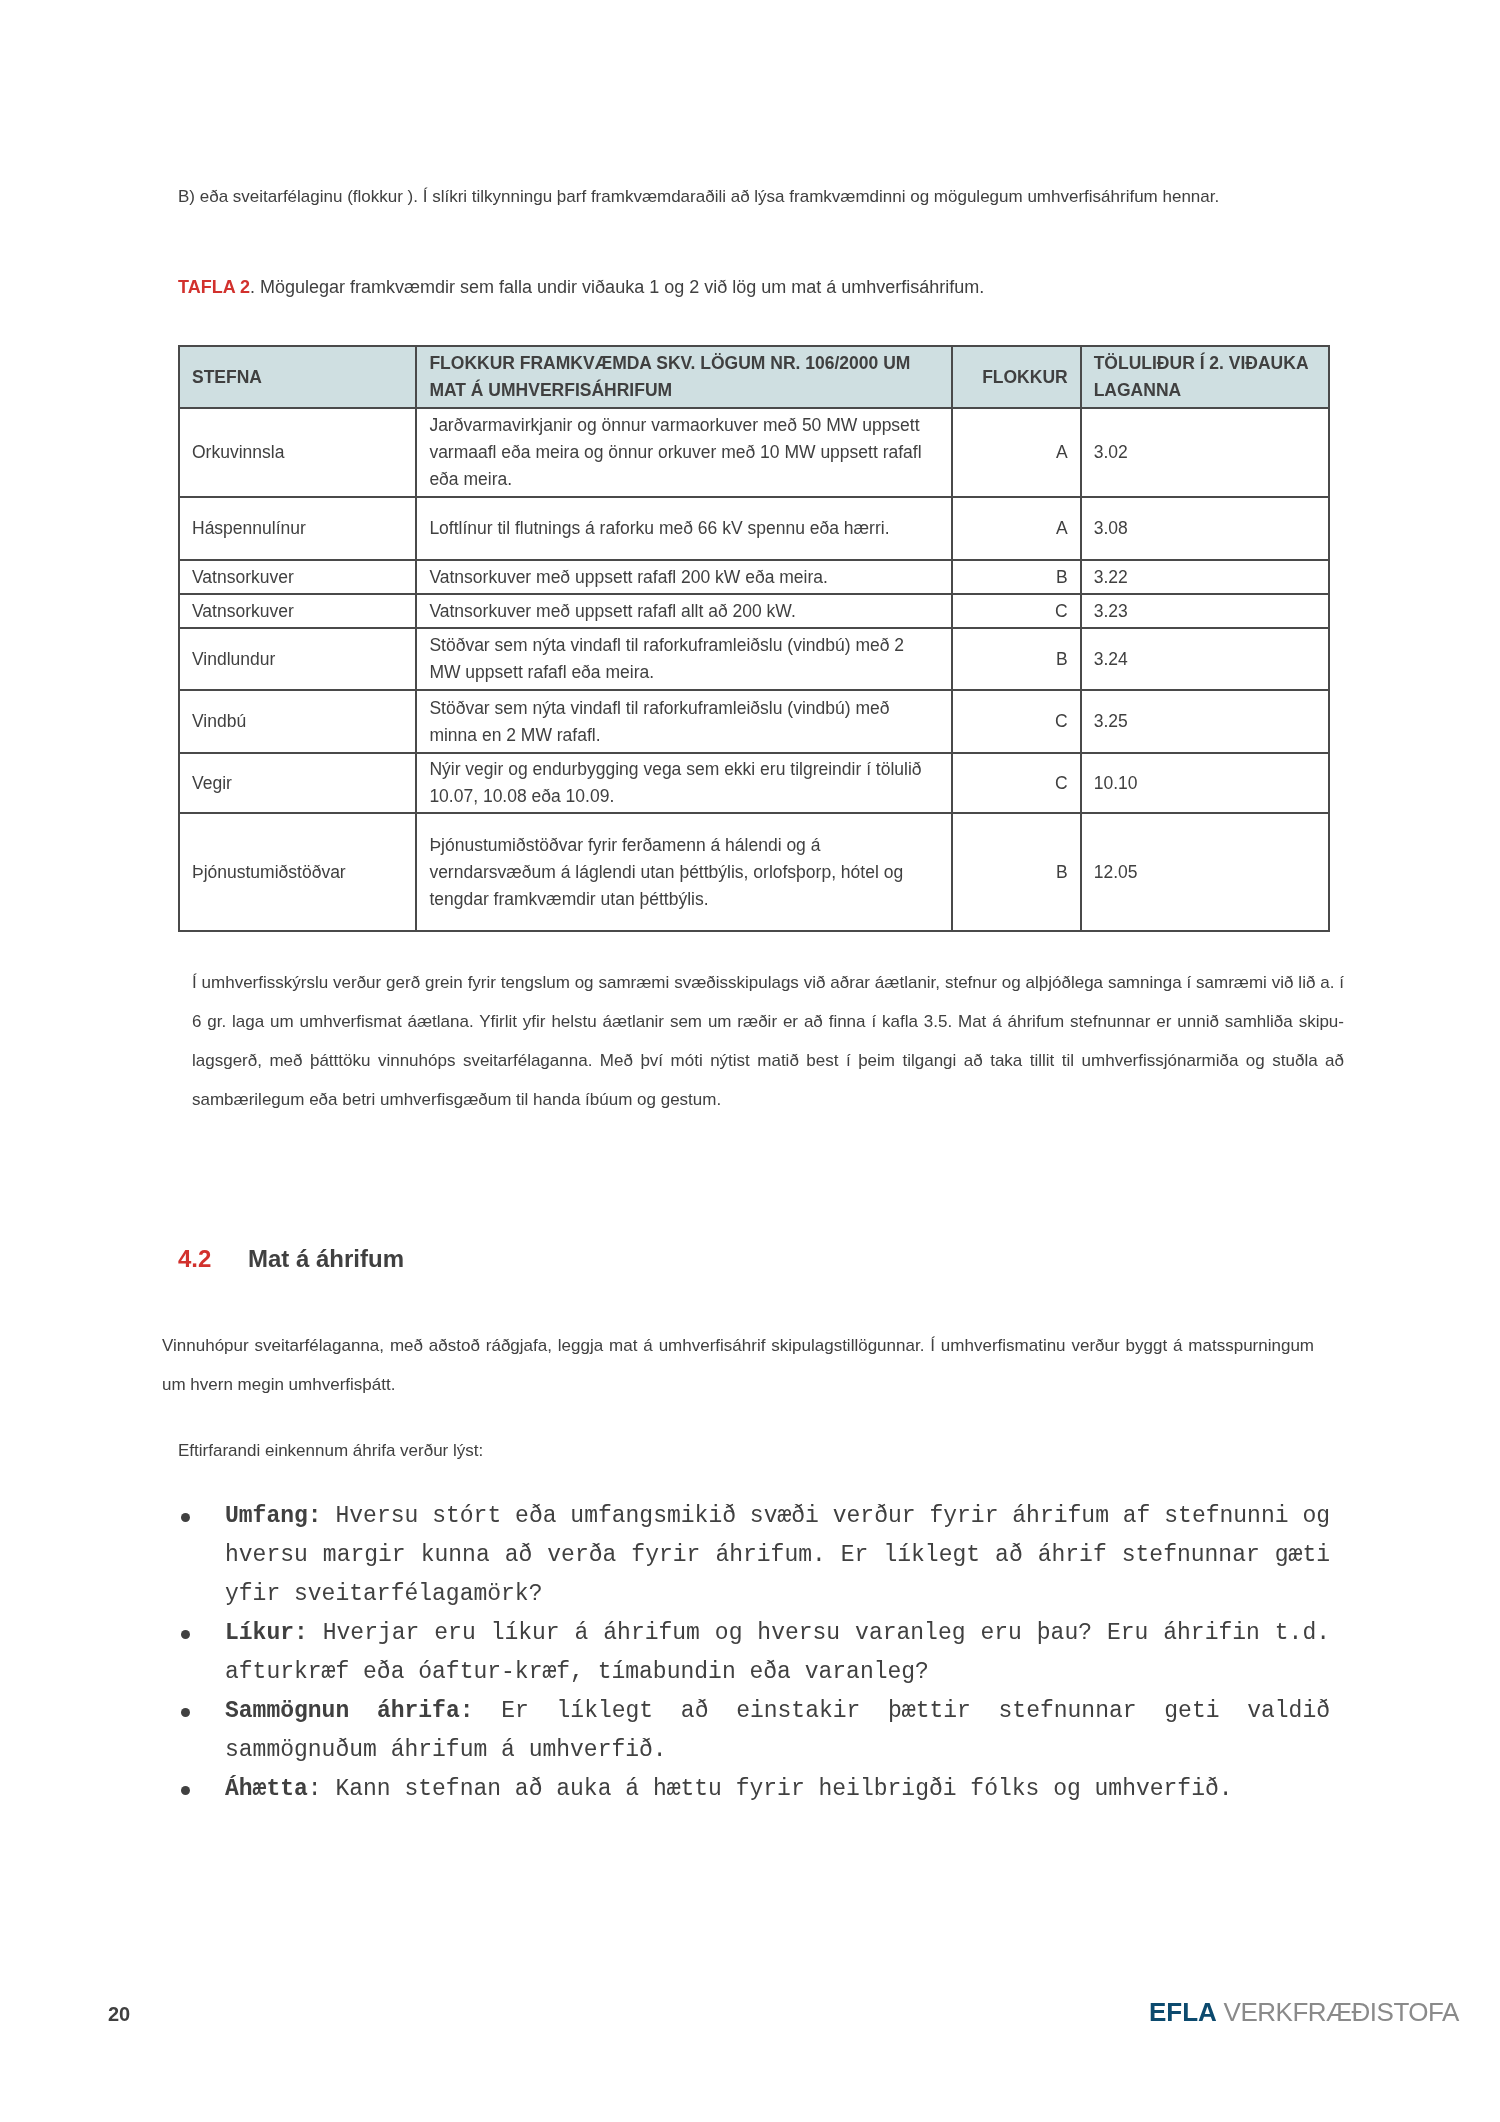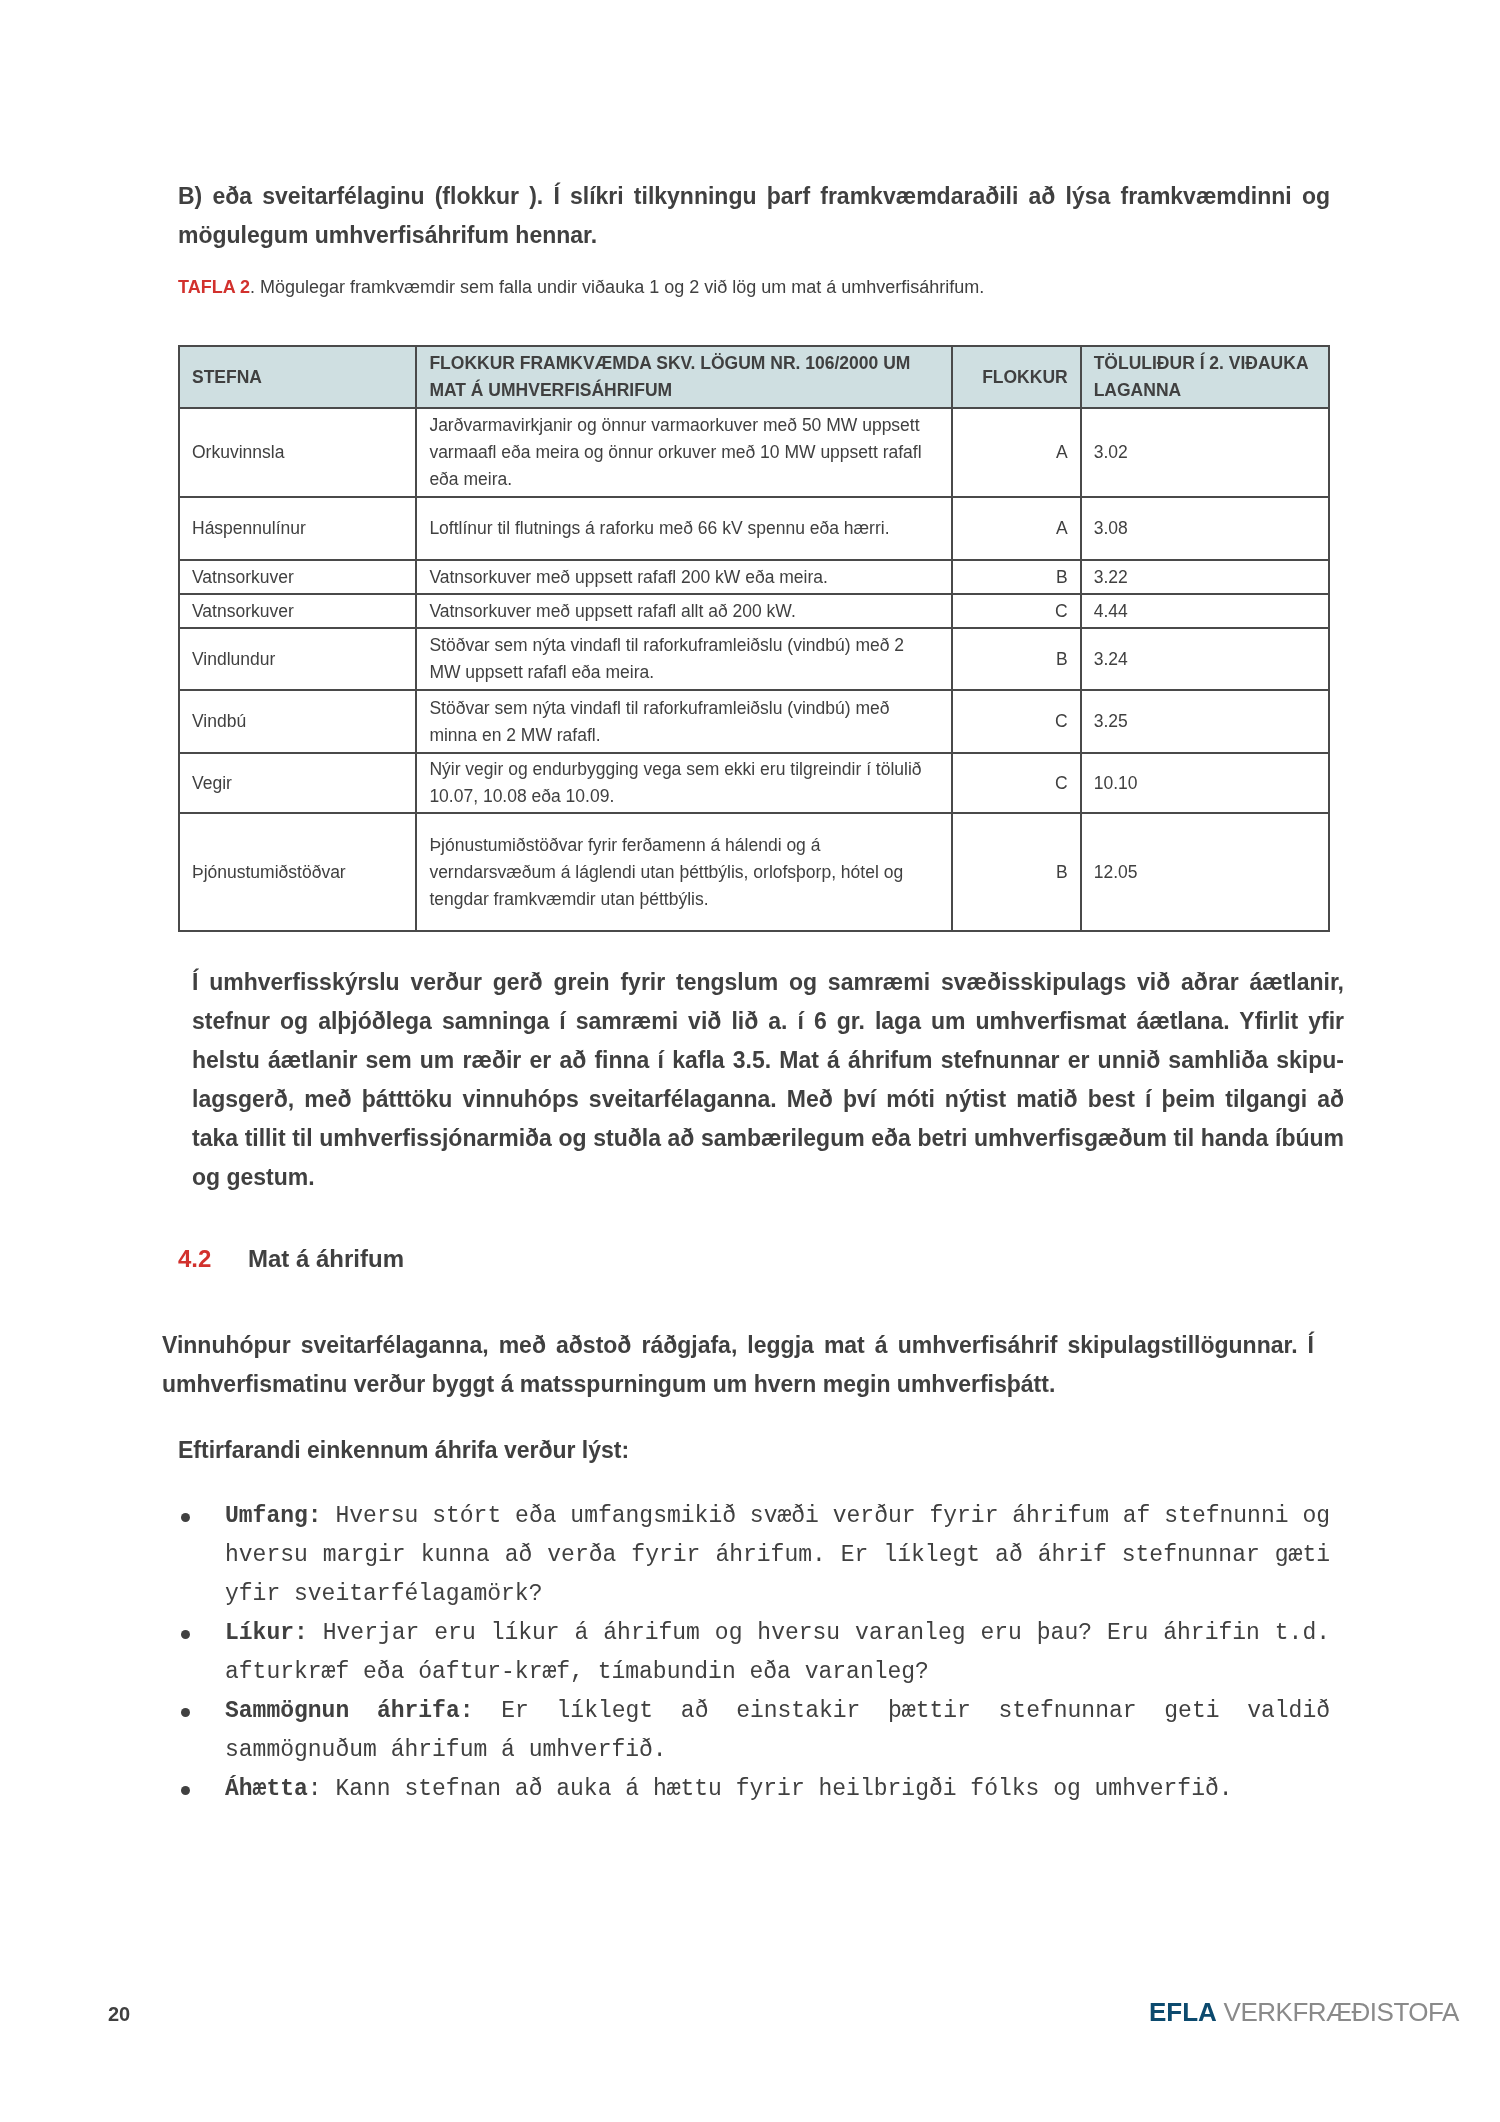--- a/index.html
+++ b/index.html
@@ -1,19 +1,19 @@
 <!DOCTYPE html>
 <html><head>
 <meta charset="utf-8">
 <style>
   html, body { margin:0; padding:0; background:#ffffff; }
   body { width:1500px; height:2122px; position:relative; overflow:hidden;
          font-family:"Liberation Sans", "DejaVu Sans", sans-serif; color:#404040; }
   .abs { position:absolute; }
-  .body-text { font-size:23px; line-height:39px; color:#404040; text-align:justify;font-weight:bold; }
+  .body-text { font-size:17px; line-height:39px; color:#404040; text-align:justify; }
   .intro { left:178px; top:177px; width:1152px; }
   .caption { left:178px; top:277px; font-size:18px; color:#404040; white-space:nowrap; }
   .caption .lbl { color:#d2312d; font-weight:bold; }
   table.t { position:absolute; left:178px; top:345px; width:1152px; border-collapse:collapse;
             font-size:17.5px; color:#404040; }
   table.t td, table.t th { border:2px solid #4a4a4a; padding:0 12px; vertical-align:middle; line-height:27px; }
   table.t th { background:#cfdfe1; font-weight:bold; text-align:left; font-size:17.5px; color:#404040; line-height:27px; }
   table.t th.c, table.t td.c { text-align:right; }
   .col1 { width:218px; } .col2 { width:492px; } .col3 { width:118px; } .col4 { width:228px; }
   .para2 { left:192px; top:963px; width:1152px; }
@@ -70,21 +70,21 @@
     <tr style="height:34px">
       <td>Vatnsorkuver</td>
       <td>Vatnsorkuver með uppsett rafafl 200 kW eða meira.</td>
       <td class="c">B</td>
       <td>3.22</td>
     </tr>
     <tr style="height:34px">
       <td>Vatnsorkuver</td>
       <td>Vatnsorkuver með uppsett rafafl allt að 200 kW.</td>
       <td class="c">C</td>
-      <td>4.44</td>
+      <td>3.23</td>
     </tr>
     <tr style="height:62px">
       <td>Vindlundur</td>
       <td>Stöðvar sem nýta vindafl til raforkuframleiðslu (vindbú) með 2 MW uppsett rafafl eða meira.</td>
       <td class="c">B</td>
       <td>3.24</td>
     </tr>
     <tr style="height:63px">
       <td>Vindbú</td>
       <td>Stöðvar sem nýta vindafl til raforkuframleiðslu (vindbú) með minna en 2 MW rafafl.</td>

